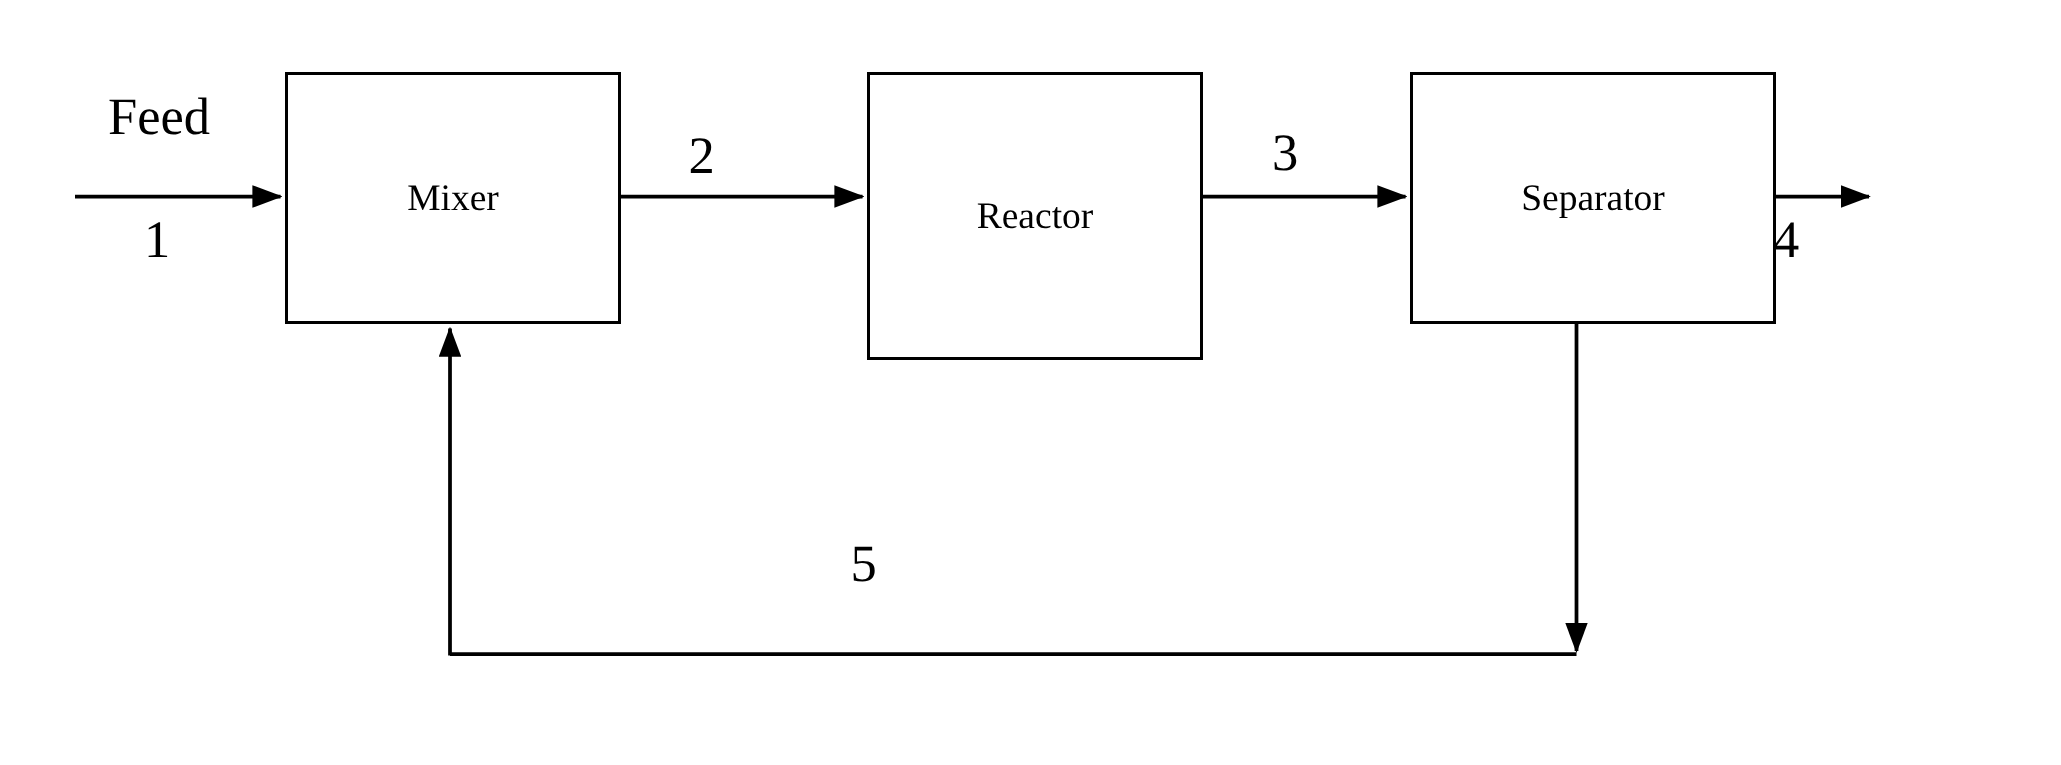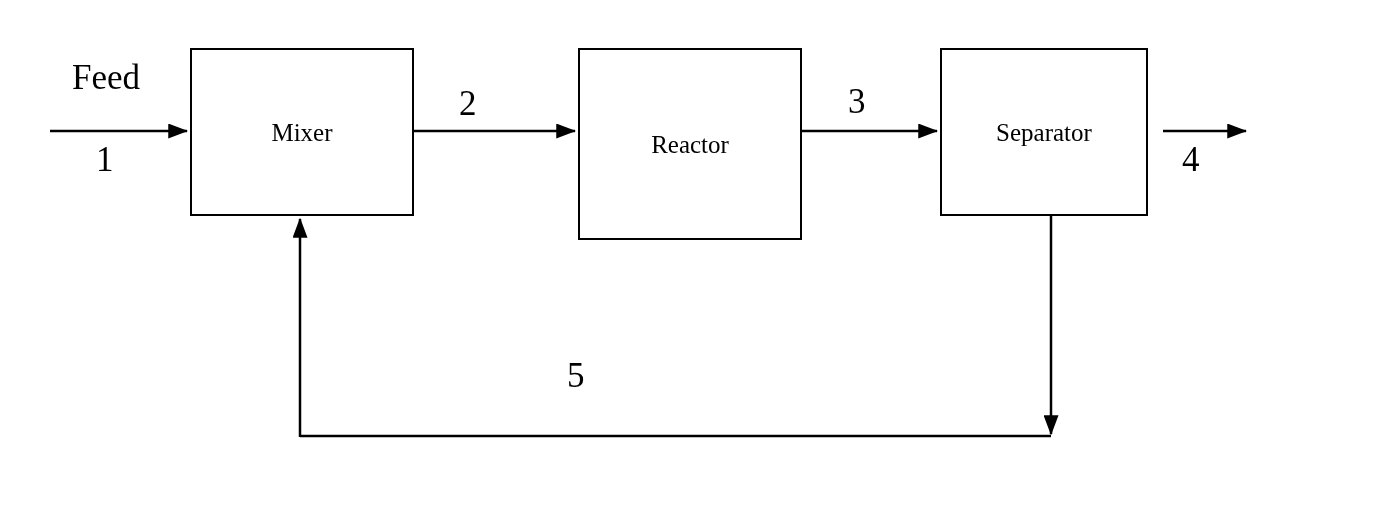--- a/index.html
+++ b/index.html
@@ -32,21 +32,21 @@
     justify-content: center;
     box-sizing: border-box;
   }
   .node-box span {
     font-size: 25px;
     line-height: 1;
     white-space: nowrap;
   }
   .box-mixer     { left: 190px; top: 48px; width: 224px; height: 168px; }
   .box-reactor   { left: 578px; top: 48px; width: 224px; height: 192px; }
-  .box-separator { left: 940px; top: 48px; width: 208px; height: 168px; }
+  .box-separator { left: 940px; top: 48px; width: 244px; height: 168px; }
   .lbl {
     position: absolute;
     font-size: 35px;
     line-height: 1;
     white-space: nowrap;
   }
   .lbl-feed    { left: 72px;   top: 60px; }
   .lbl-s1      { left: 96px;   top: 142px; }
   .lbl-s2      { left: 459px;  top: 86px; }
   .lbl-s3      { left: 848px;  top: 84px; }

